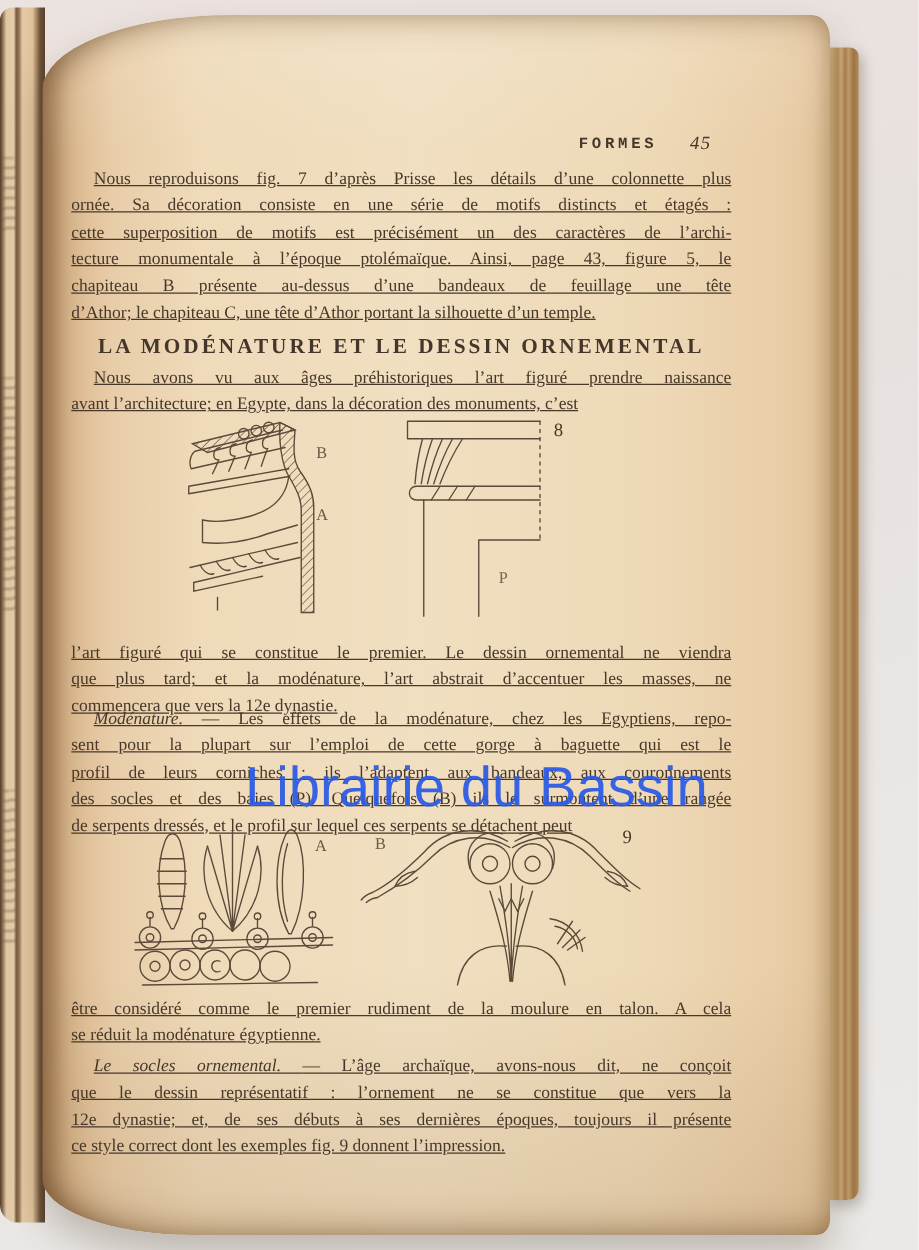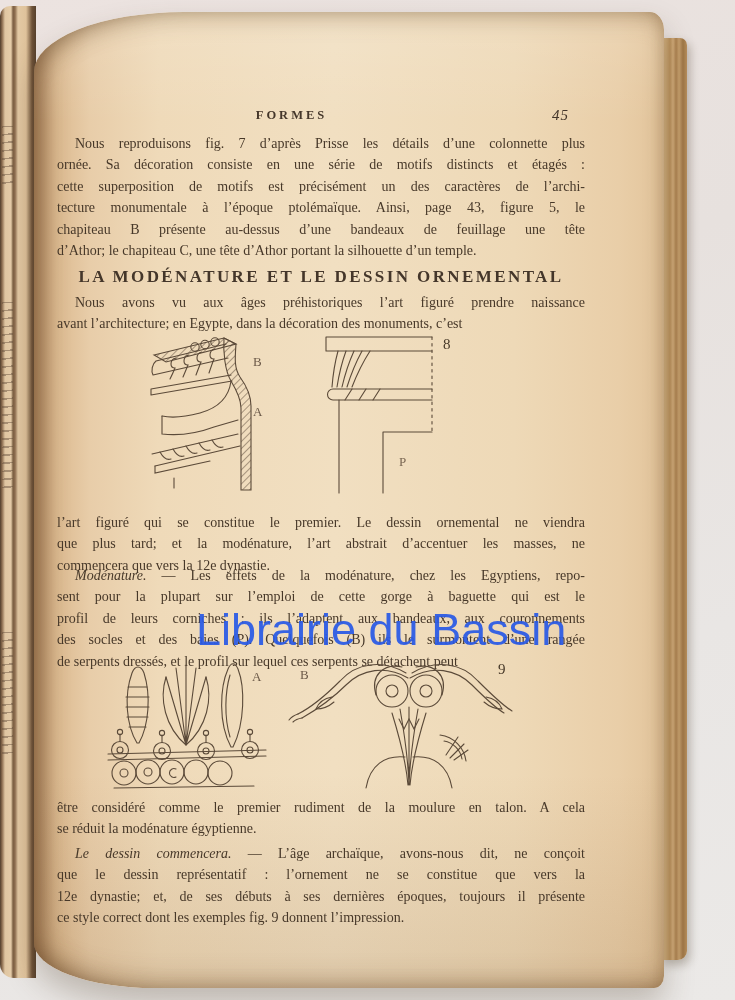--- a/index.html
+++ b/index.html
@@ -30,24 +30,24 @@
       linear-gradient(90deg,#c69c72 0px,#dcba90 22px,#e8cda9 56px,#efdab9 125px,#f1dfc1 300px,#eed9b7 480px,#e9cea8 585px,#e2c49b 630px);
     box-shadow:
       inset 18px 0 24px -10px rgba(88,58,30,.55),
       inset -14px 0 18px -12px rgba(120,85,45,.35),
       inset 0 20px 26px -16px rgba(120,85,45,.30),
       inset 0 -22px 28px -18px rgba(108,72,38,.38),
       0 16px 30px rgba(80,60,40,.28);}
 
   
   .hdr{position:absolute;left:23px;top:96px;width:528px;height:20px;color:#44362a;}
-  .hdr-title{position:absolute;left:0;right:59px;text-align:center;font-weight:bold;
-    font-size:12.5px;letter-spacing:3px;}
+  .hdr-title{position:absolute;left:0;right:59px;text-align:right;font-weight:bold;
+    font-size:12.5px;letter-spacing:3px;font-family:Liberation Mono, monospace;}
   .hdr-num{position:absolute;right:16px;top:-1px;font-size:15px;letter-spacing:1px;font-style:italic;}
-  .para{position:absolute;left:23px;width:528px;color:#473829;font-size:14px;line-height:21.4px;}
+  .para{position:absolute;left:23px;width:528px;color:#473829;font-size:14px;line-height:21.4px;text-decoration:underline;}
   .ln{text-align:justify;text-align-last:justify;white-space:normal;}
   .ln.last{text-align-last:left;}
   .ln.first{text-indent:18px;}
   .lead{font-style:italic;}
   .sect{position:absolute;left:23px;top:255px;width:528px;text-align:center;color:#44362a;
     font-size:17px;font-weight:bold;letter-spacing:2.4px;}
 
   .fig{position:absolute;}
   .fig svg{display:block;}
 
@@ -205,21 +205,21 @@
         <text x="394" y="17" font-size="15" fill="#463828" font-family="Liberation Serif, serif">9</text>
       </svg>
     </div>
 
     <div class="para" style="top:785px">
       <div class="ln">être considéré comme le premier rudiment de la moulure en talon. A cela</div>
       <div class="ln last">se réduit la modénature égyptienne.</div>
     </div>
 
     <div class="para" style="top:831px">
-      <div class="ln first"><span class="lead">Le dessin commencera.</span> <span>— L’âge archaïque, avons-nous dit, ne conçoit</span></div>
+      <div class="ln first"><span class="lead">Le socles ornemental.</span> <span>— L’âge archaïque, avons-nous dit, ne conçoit</span></div>
       <div class="ln">que le dessin représentatif : l’ornement ne se constitue que vers la</div>
       <div class="ln">12e dynastie; et, de ses débuts à ses dernières époques, toujours il présente</div>
       <div class="ln last">ce style correct dont les exemples fig. 9 donnent l’impression.</div>
     </div>
 
   </div>
 
   <div class="watermark" style="color: rgb(42, 90, 230);">Librairie du Bassin</div>
 
 </div>

